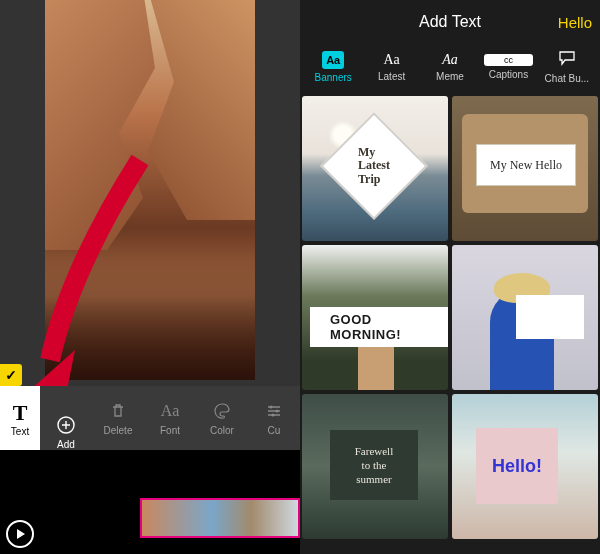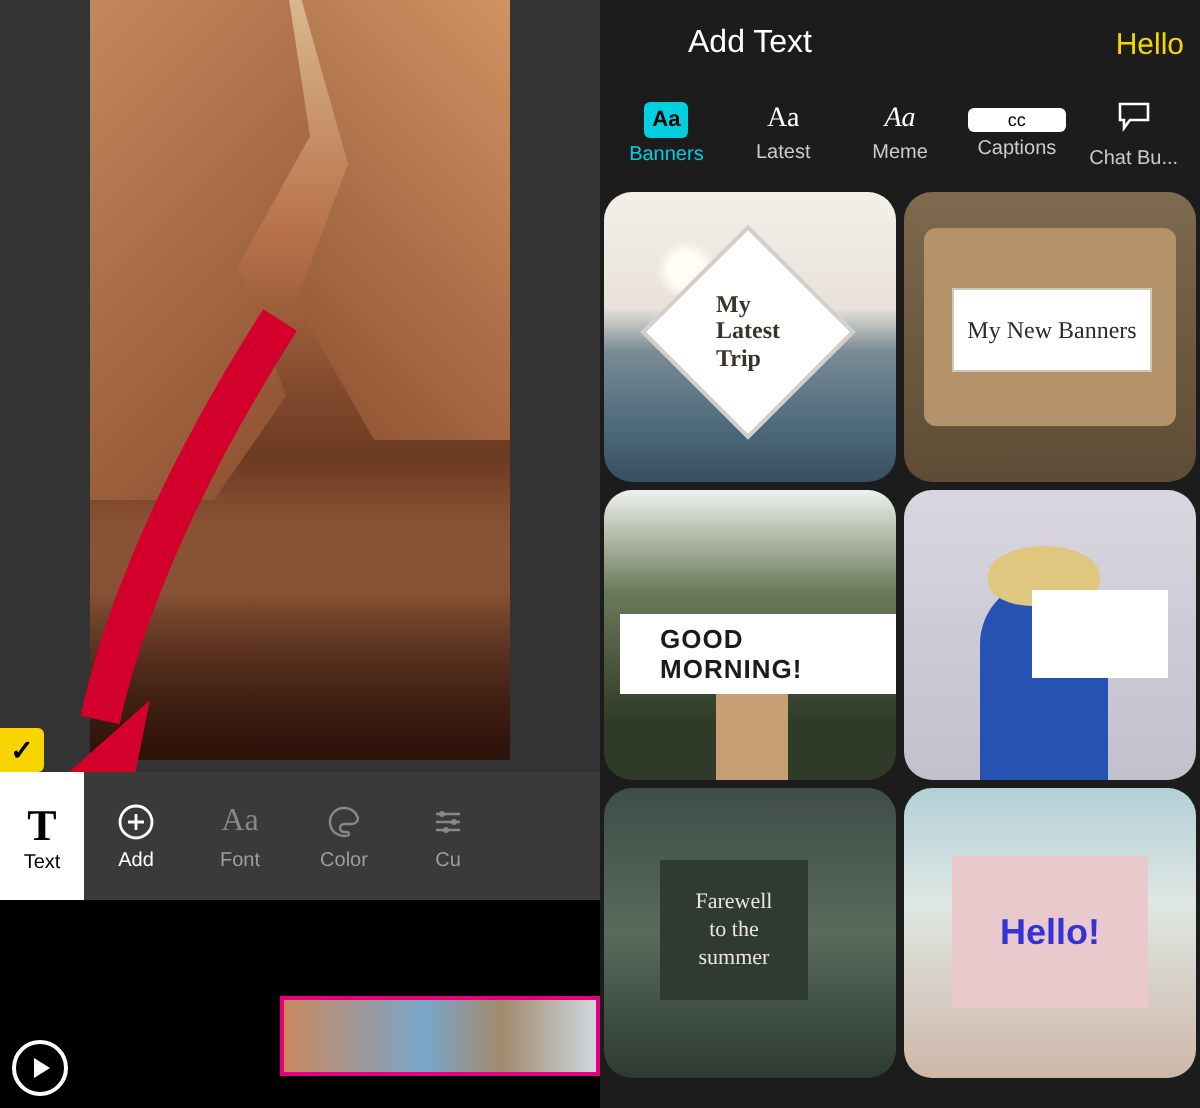--- a/index.html
+++ b/index.html
@@ -55,21 +55,21 @@
     width:42px; height:64px; background:#fff;
     display:flex; flex-direction:column; align-items:center; justify-content:center;
     color:#000; font-size:10px;
   }
   .text-tab .big { font-size:22px; font-weight:bold; font-family:Georgia,serif; }
   .tb-item {
     flex:0 0 auto; width:52px; height:64px;
     display:flex; flex-direction:column; align-items:center; justify-content:center;
     color:#9e9e9e; font-size:10px; gap:4px;
   }
-  .tb-item.active { color:#fff; }
+  .tb-item.active { color:#fff;justify-content:flex-end; }
   .tb-icon { width:20px; height:20px; display:flex; align-items:center; justify-content:center; font-size:16px; }
 
   .track-area {
     position:absolute; left:0; right:0; bottom:0; height:104px;
     background:#000;
   }
   .play-btn {
     position:absolute; left:6px; bottom:6px;
     width:28px; height:28px; border-radius:50%;
     border:2px solid #fff; background:#000;
@@ -82,65 +82,65 @@
     border:2px solid #e6007e;
     background:linear-gradient(90deg,#c9885f 0%,#7aa6c9 45%,#a28a6c 70%,#cfd8df 100%);
   }
 
   
   .right-panel {
     width:300px; height:554px; background:#1c1c1c; color:#fff;
     display:flex; flex-direction:column;
   }
   .rp-header {
-    height:44px; display:flex; align-items:center; justify-content:flex-start;
-    position:relative; font-size:16px; color:#fff;margin-left:44px;
+    height:44px; display:flex; align-items:center; justify-content:center;
+    position:relative; font-size:16px; color:#fff;
   }
   .rp-done { position:absolute; right:8px; color:#f7d500; font-size:15px; }
   .rp-tabs {
     height:52px; display:flex; justify-content:space-between; padding:0 4px 6px;
   }
   .rp-tab {
     flex:1; display:flex; flex-direction:column; align-items:center; justify-content:center;
     font-size:10px; color:#ccc; gap:3px;
   }
   .rp-tab.active { color:#00cfe0; }
   .rp-tab .ic { width:22px; height:18px; border-radius:3px; display:flex; align-items:center; justify-content:center; font-size:11px; font-weight:bold; }
   .rp-tab.active .ic { background:#00cfe0; color:#000; }
   .rp-tab .aa { font-family:Georgia,serif; font-size:14px; color:#fff; }
   .rp-tab .cap { background:#fff; color:#000; border-radius:3px; font-size:9px; padding:1px 20px; }
   .rp-gallery {
     flex:1; overflow:hidden;
     display:grid; grid-template-columns:1fr 1fr; grid-auto-rows:145px; gap:4px; padding:0 2px;
   }
-  .tile { position:relative; overflow:hidden; border-radius:14px; }
+  .tile { position:relative; overflow:hidden; border-radius:3px; }
   
   .t1 { background:linear-gradient(180deg,#f3efe9 0%, #e8e2da 40%, #7a8b95 55%, #4e6b7e 80%, #374f5f 100%); }
   .t1 .sun { position:absolute; left:26px; top:24px; width:30px; height:30px; border-radius:50%; background:radial-gradient(circle,#fffdf5 40%,rgba(255,255,255,0) 70%); }
   .diamond { width:76px; height:76px; background:#fff; transform:rotate(45deg); border:2px solid #d2cfca; position:absolute; left:34px; top:32px; }
   .diamond-text { position:absolute; left:34px; top:32px; width:76px; height:76px; display:flex; align-items:center; justify-content:center; color:#3a352c; font-family:Georgia,serif; font-weight:bold; font-size:12px; line-height:1.1; }
   
   .t2 { background:linear-gradient(180deg,#7e6a4e 0%, #6d5a41 50%, #5e4c36 100%); }
   .t2 .board { position:absolute; left:10px; top:18px; right:10px; bottom:28px; background:#b5936a; border-radius:6px; }
   .t2 .card { position:absolute; left:24px; top:48px; right:22px; height:42px; background:#fff; border:1px solid #cfc9ba; display:flex; align-items:center; justify-content:center; font-family:Georgia,serif; font-size:12px; color:#2b2b2b; }
   
   .t3 { background:linear-gradient(180deg,#eef1ee 0%, #6c7a5b 35%, #2f3a28 80%); }
   .t3 .figure { position:absolute; left:56px; bottom:0; width:36px; height:80px; background:#c79f73; border-radius:18px 18px 0 0; }
   .t3 .banner { position:absolute; left:8px; top:62px; background:#fff; color:#1b1b1b; font-weight:900; font-size:13px; padding:5px 20px; letter-spacing:0.5px; font-family:Arial Black,Arial,sans-serif; }
   
   .t4 { background:linear-gradient(180deg,#d9d6df 0%, #c1c1cc 100%); }
   .t4 .person { position:absolute; left:38px; bottom:0; width:64px; height:100px; background:#2653b3; border-radius:40px 40px 0 0; }
   .t4 .hat { position:absolute; left:42px; top:28px; width:56px; height:30px; background:#e0c77f; border-radius:50% 50% 40% 40%; }
   .t4 .qa { position:absolute; right:14px; top:50px; width:68px; height:44px; background:#fff; display:flex; align-items:center; justify-content:center; font-weight:900; font-size:16px; font-family:Arial Black,Arial; }
   
   .t5 { background:linear-gradient(180deg,#3f4d47 0%, #5a6a5d 50%, #2c3a31 100%); }
-  .t5 .box { position:absolute; left:28px; top:36px; width:74px; height:70px; background:#2f3a33; display:flex; align-items:center; justify-content:center; color:#e9e5da; font-family:Georgia,serif; font-size:11px; line-height:1.3; text-align:center; padding:6px; }
+  .t5 .box { position:absolute; left:28px; top:36px; width:88px; height:70px; background:#2f3a33; display:flex; align-items:center; justify-content:center; color:#e9e5da; font-family:Georgia,serif; font-size:11px; line-height:1.3; text-align:center; padding:6px; }
   
   .t6 { background:linear-gradient(180deg,#b4d0d7 0%, #dfe7e3 40%, #cdb7a8 100%); }
-  .t6 .card { position:absolute; left:24px; top:34px; width:98px; height:76px; background:#e9c9cc; display:flex; align-items:center; justify-content:center; color:#3434d6; font-weight:bold; font-size:18px; font-family:Arial; }
+  .t6 .card { position:absolute; left:24px; top:34px; width:82px; height:76px; background:#e9c9cc; display:flex; align-items:center; justify-content:center; color:#3434d6; font-weight:bold; font-size:18px; font-family:Arial; }
 </style>
 </head>
 <body>
 
 <div class="left-panel">
   <div class="preview-area">
     <div class="video-frame">
       <div class="rock1"></div>
       <div class="rock2"></div>
       <div class="rockshadow"></div>
@@ -162,20 +162,28 @@
     </div>
 
     <div class="tb-item active">
       <span class="tb-icon">
         <svg width="18" height="18" viewBox="0 0 18 18">
             <circle cx="9" cy="9" r="8" fill="none" stroke="#fff" stroke-width="1.4"></circle>
             <path d="M9 5v8M5 9h8" stroke="#fff" stroke-width="1.4"></path>
           </svg>
       </span>
       <span>Add</span>
+    </div>
+    <div class="tb-item">
+      <span class="tb-icon">
+        <svg width="16" height="16" viewBox="0 0 16 16">
+            <path d="M3 4h10M5 4v9h6V4M6 4V2h4v2" fill="none" stroke="#888" stroke-width="1.3"></path>
+          </svg>
+      </span>
+      <span>Delete</span>
     </div>
     <div class="tb-item">
       <span class="tb-icon" style="font-family:Georgia;color:#888;">Aa</span>
       <span>Font</span>
     </div>
     <div class="tb-item">
       <span class="tb-icon">
         <svg width="18" height="18" viewBox="0 0 18 18">
             <path d="M9 2a7 7 0 1 0 2 13.7c.8-.3.4-1.7-.5-1.7H9a2 2 0 0 1 0-4h4a3 3 0 0 0 3-3 7 7 0 0 0-7-5z" fill="none" stroke="#888" stroke-width="1.2"></path>
           </svg>
@@ -239,21 +247,21 @@
   <div class="rp-gallery">
     <div class="tile t1">
       <div class="sun"></div>
       <div class="diamond"></div>
       <div class="diamond-text" style="white-space:pre-line;">My
 Latest
 Trip</div>
     </div>
     <div class="tile t2">
       <div class="board"></div>
-      <div class="card">My New Banners</div>
+      <div class="card">My New Hello</div>
     </div>
     <div class="tile t3">
       <div class="figure"></div>
       <div class="banner">GOOD MORNING!</div>
     </div>
     <div class="tile t4">
       <div class="person"></div>
         <div class="hat"></div>
       <div class="qa">Q&amp;A</div>
     </div>

